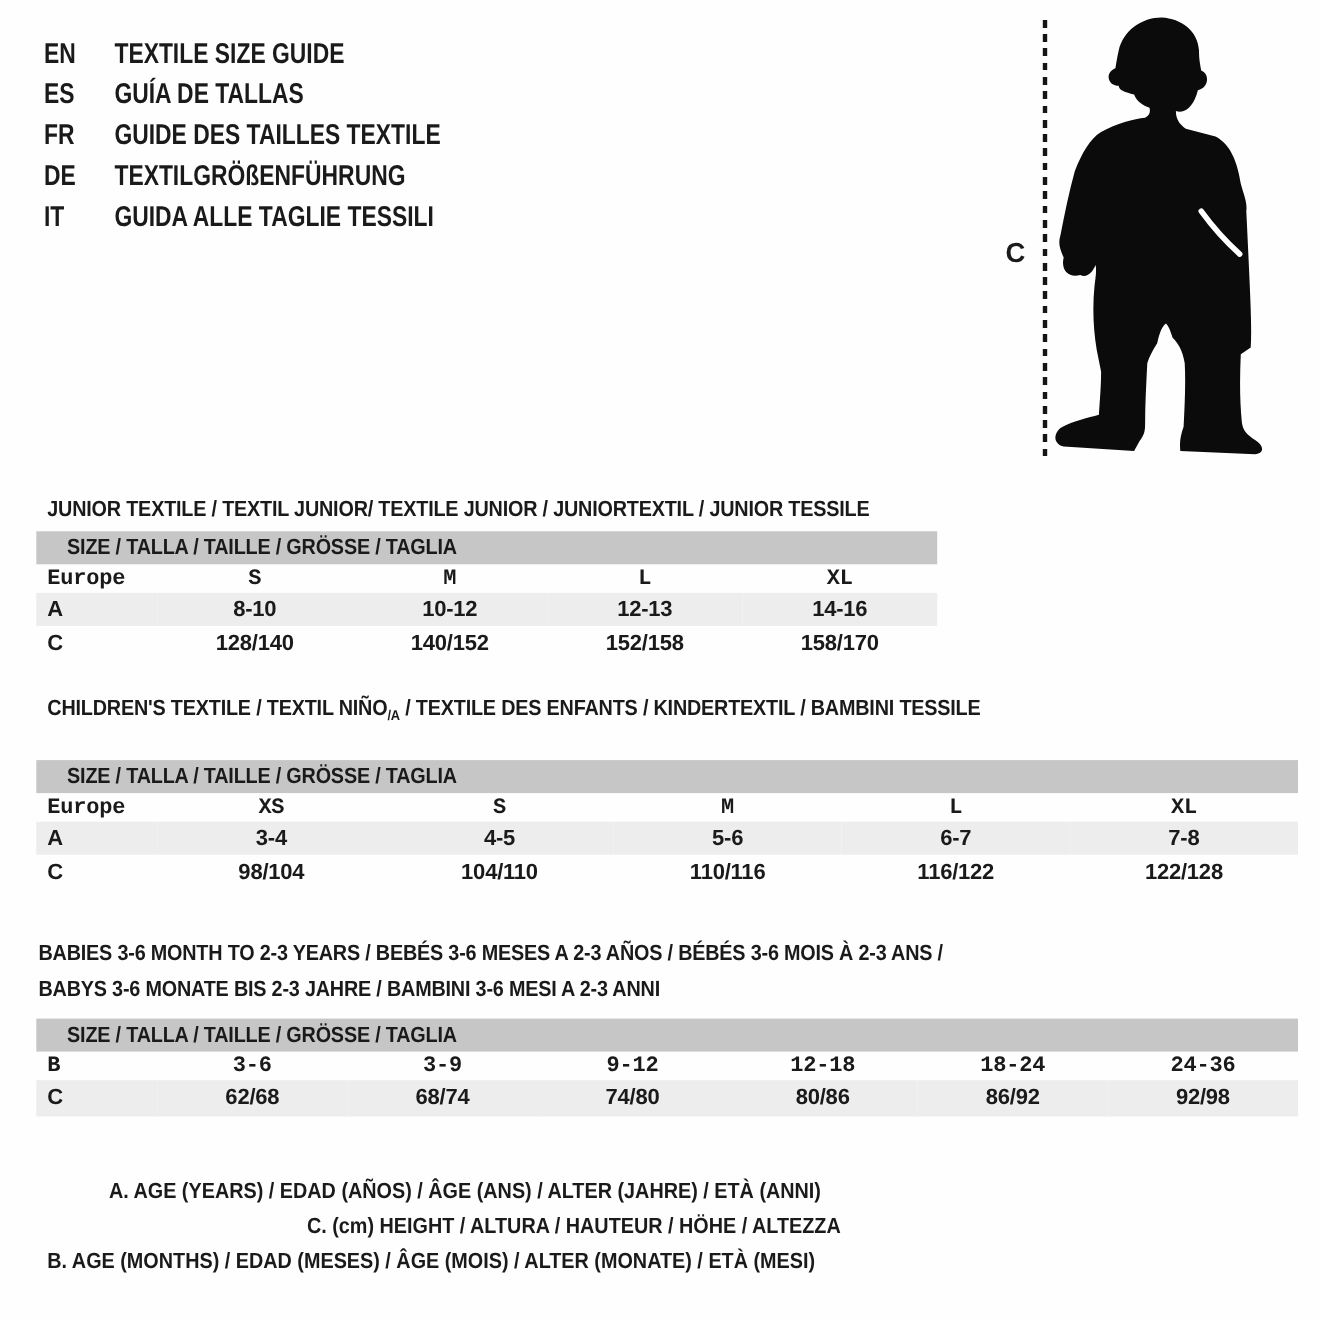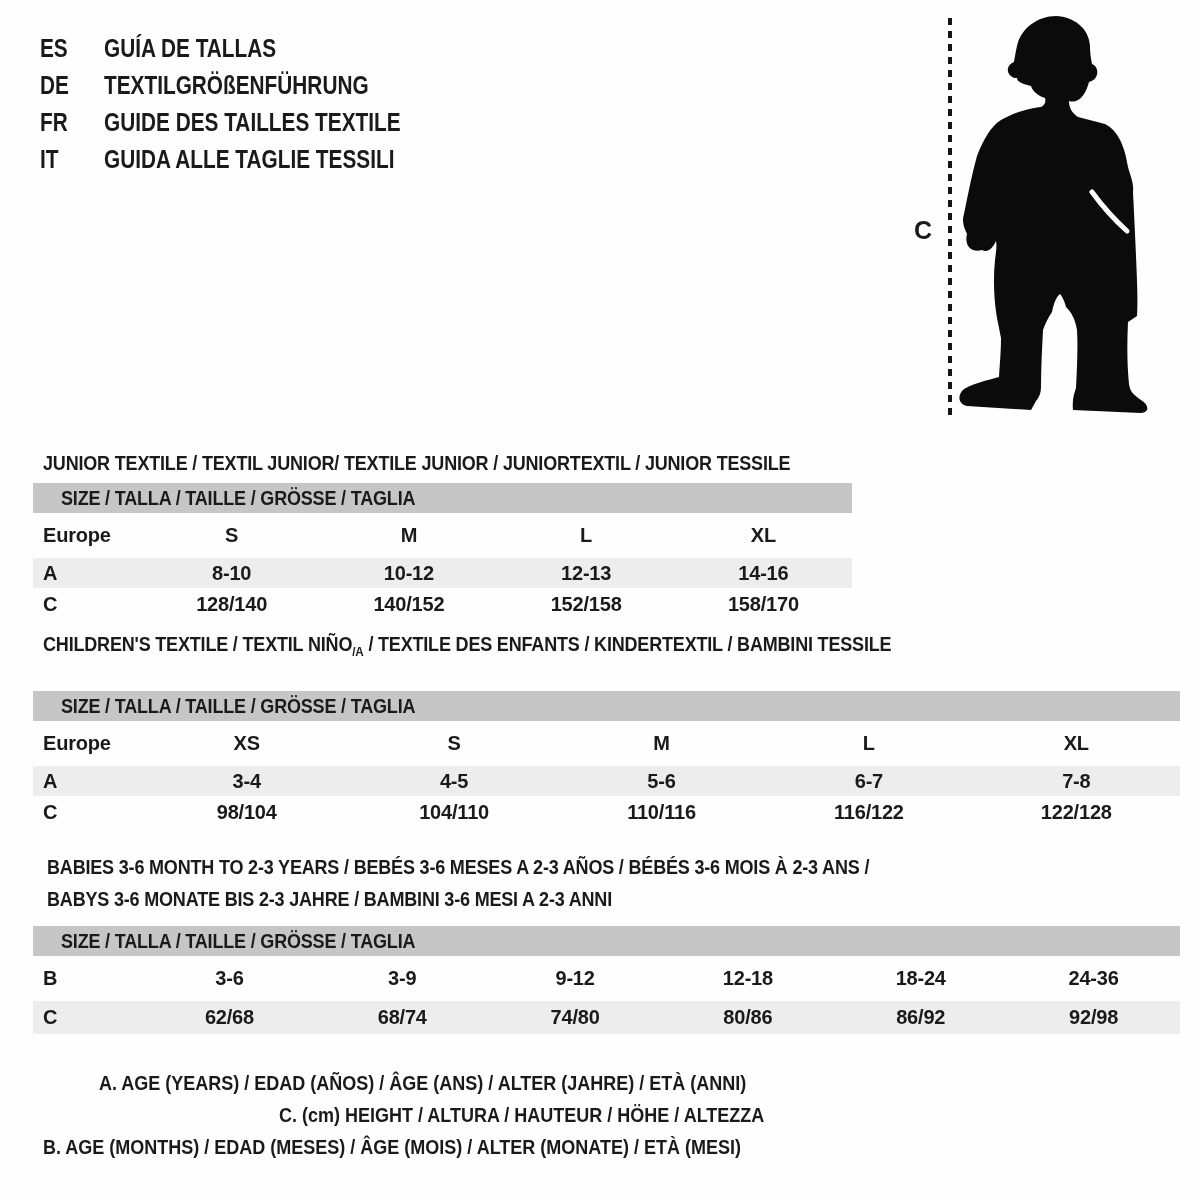--- a/index.html
+++ b/index.html
@@ -18,45 +18,49 @@
     background:repeating-linear-gradient(180deg,#151515 0 7px,transparent 7px 13px);}
   .measure-label{position:absolute;left:914px;top:216px;font-size:25px;font-weight:bold;}
   .silhouette{position:absolute;left:953px;top:12px;}
   
   .sec-title{position:absolute;font-size:20px;font-weight:bold;letter-spacing:-0.2px;white-space:nowrap;}
   .sub{font-size:13px;vertical-align:-5px;}
   table.sz{position:absolute;border-collapse:collapse;table-layout:fixed;font-size:20px;font-weight:bold;letter-spacing:-0.2px;}
   table.sz td{padding:0;text-align:center;vertical-align:middle;}
   table.sz td.lbl{text-align:left;padding-left:10px;}
   tr.bar td{background:#c6c6c6;text-align:left;padding-left:28px;height:30px;}
-  tr.r1{height:45px;}
+  tr.r1{height:26px;font-family:Liberation Mono, monospace;}
   tr.r2{height:30px;}
   tr.r3{height:33px;}
   tr.shade td{background:#ededed;}
   
   .legend{position:absolute;left:43px;top:1072px;font-size:20px;font-weight:bold;}
   .legend-line{height:32px;white-space:nowrap;text-align:right;}
 </style>
 </head>
 <body>
 
 <div id="canvas">
 
   <div class="lang-block">
     <div class="lang-row">
+      <span class="lang-code"><span class="cond">EN</span></span>
+      <span class="cond">TEXTILE SIZE GUIDE</span>
+    </div>
+    <div class="lang-row">
       <span class="lang-code"><span class="cond">ES</span></span>
       <span class="cond">GUÍA DE TALLAS</span>
     </div>
     <div class="lang-row">
+      <span class="lang-code"><span class="cond">FR</span></span>
+      <span class="cond">GUIDE DES TAILLES TEXTILE</span>
+    </div>
+    <div class="lang-row">
       <span class="lang-code"><span class="cond">DE</span></span>
       <span class="cond">TEXTILGRÖßENFÜHRUNG</span>
-    </div>
-    <div class="lang-row">
-      <span class="lang-code"><span class="cond">FR</span></span>
-      <span class="cond">GUIDE DES TAILLES TEXTILE</span>
     </div>
     <div class="lang-row">
       <span class="lang-code"><span class="cond">IT</span></span>
       <span class="cond">GUIDA ALLE TAGLIE TESSILI</span>
     </div>
   </div>
 
   <div class="measure-line"></div>
   <div class="measure-label">C</div>
 
@@ -184,21 +188,21 @@
       <td class="lbl">C</td>
       <td>98/104</td>
       <td>104/110</td>
       <td>110/116</td>
       <td>116/122</td>
       <td>122/128</td>
     </tr>
   </tbody>
     </table>
 
-  <div class="sec-title" style="left:47px;top:851px;line-height:32px;">
+  <div class="sec-title" style="left:35px;top:851px;line-height:32px;">
     <span class="cond90">BABIES 3-6 MONTH TO 2-3 YEARS / BEBÉS 3-6 MESES A 2-3 AÑOS / BÉBÉS 3-6 MOIS À 2-3 ANS /</span><br>
     <span class="cond90">BABYS 3-6 MONATE BIS 2-3 JAHRE / BAMBINI 3-6 MESI A 2-3 ANNI</span>
   </div>
   <table class="sz" style="left:33px;top:926px;width:1147px;">
     <colgroup>
         <col style="width:110px">
         <col>
         <col>
         <col>
         <col>

